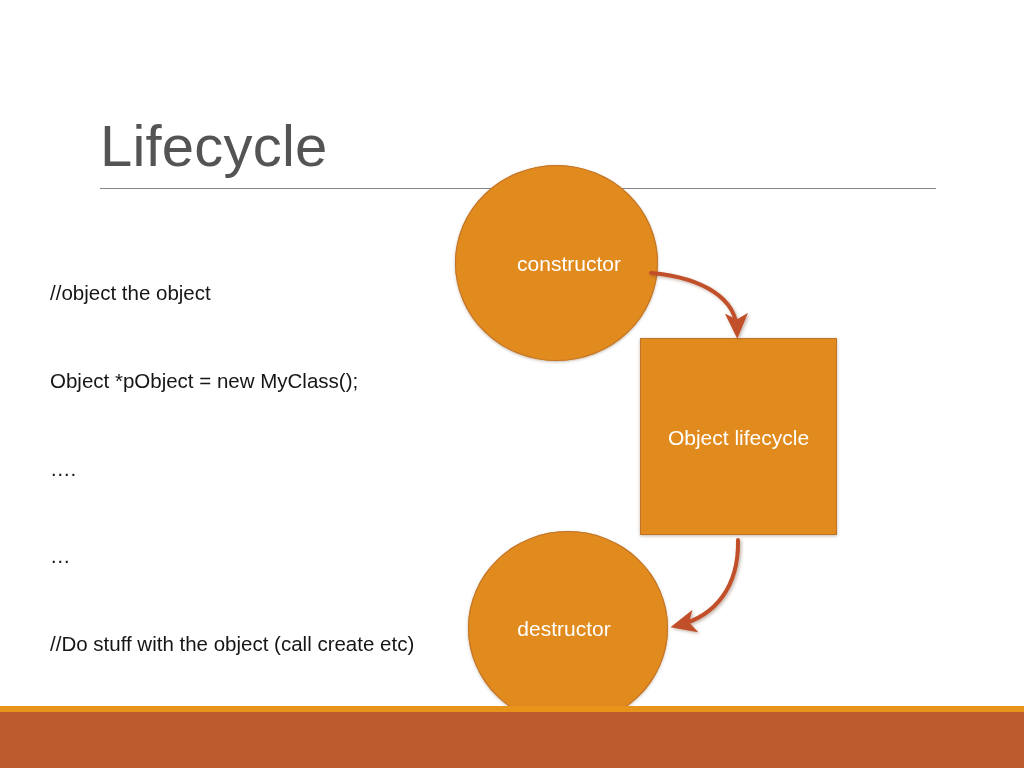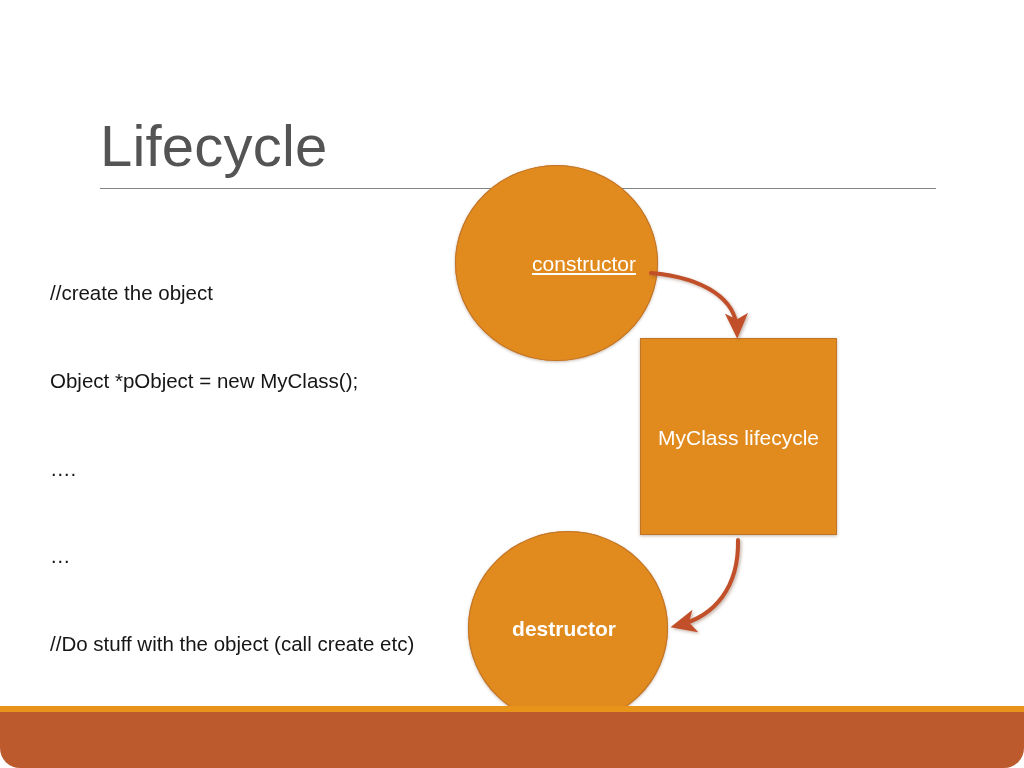--- a/index.html
+++ b/index.html
@@ -16,21 +16,20 @@
   }
 
   .slide {
     position: absolute;
     left: 0;
     top: 0;
     width: 1024px;
     height: 768px;
     background: #ffffff;
     overflow: hidden;
-    border-radius: 20px;
   }
 
   
   .title {
     position: absolute;
     left: 100px;
     top: 112px;
     font-size: 58px;
     line-height: 68px;
     font-weight: 400;
@@ -94,37 +93,35 @@
     box-sizing: border-box;
   }
 
   #constructor-circle {
     left: 455px;
     top: 165px;
     width: 203px;
     height: 196px;
   }
   #constructor-label {
-    left: 470px;
+    left: 455px;
     top: 251px;
     width: 228px;
-    text-decoration: underline;
   }
 
   #destructor-circle {
     left: 468px;
     top: 531px;
     width: 200px;
     height: 194px;
   }
   #destructor-label {
     left: 468px;
     top: 616px;
     width: 192px;
-    font-weight: bold;
   }
 
   #lifecycle-square {
     position: absolute;
     left: 640px;
     top: 338px;
     width: 197px;
     height: 197px;
     background: #E18A1E;
     border: 1px solid #C0742A;
@@ -166,21 +163,21 @@
 </style>
 </head>
 <body>
 
 <div class="slide">
 
   <div class="title">Lifecycle</div>
   <div class="title-rule"></div>
 
   <div class="body-text">
-    <span class="line">//create the object</span>
+    <span class="line">//object the object</span>
     <span class="line">Object *pObject = new MyClass();</span>
     <span class="line">….</span>
     <span class="line">…</span>
     <span class="line">//Do stuff with the object (call create etc)</span>
     <span class="line">…</span>
     
     
   </div>
 
   <div class="diagram">
@@ -203,21 +200,21 @@
         </filter>
       </defs>
 
       <path d="M 651,273 C 706,278 736,300 737,330" fill="none" stroke="#C0502A" stroke-width="4" stroke-linecap="round" marker-end="url(#ah)" filter="url(#softshadow)"></path>
 
       <path d="M 738,540 C 739,587 715,616 679,625" fill="none" stroke="#C0502A" stroke-width="4" stroke-linecap="round" marker-end="url(#ah)" filter="url(#softshadow)"></path>
     </svg>
 
     <div class="shape-label" id="constructor-label">constructor</div>
 
-    <div class="shape-label" id="lifecycle-label">MyClass lifecycle</div>
+    <div class="shape-label" id="lifecycle-label">Object lifecycle</div>
 
     <div class="shape-label" id="destructor-label">destructor</div>
   </div>
 
   <div class="bottom-strip"></div>
   <div class="bottom-band"></div>
 
 </div>
 
 </body></html>

